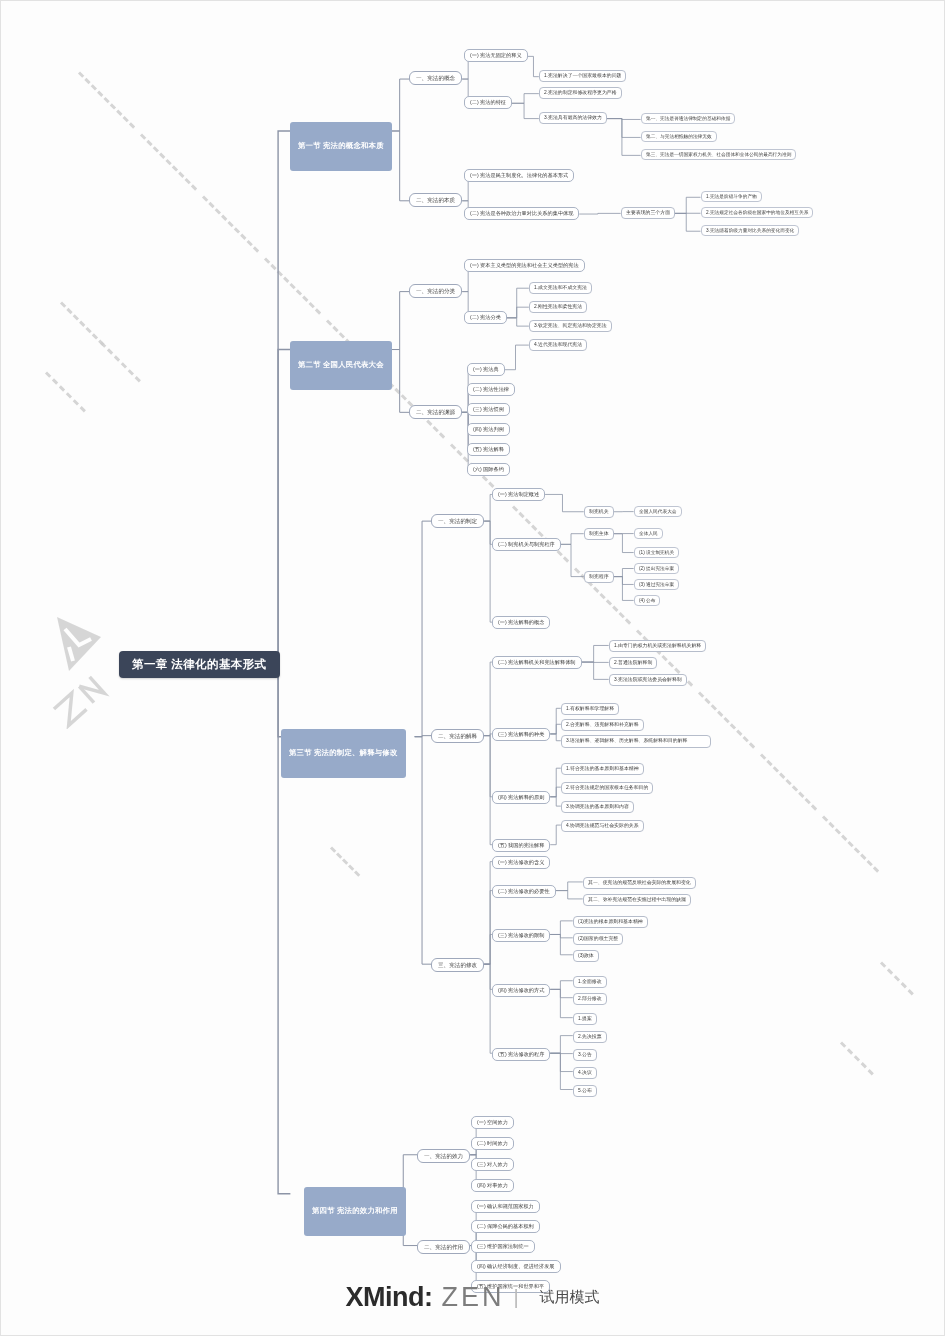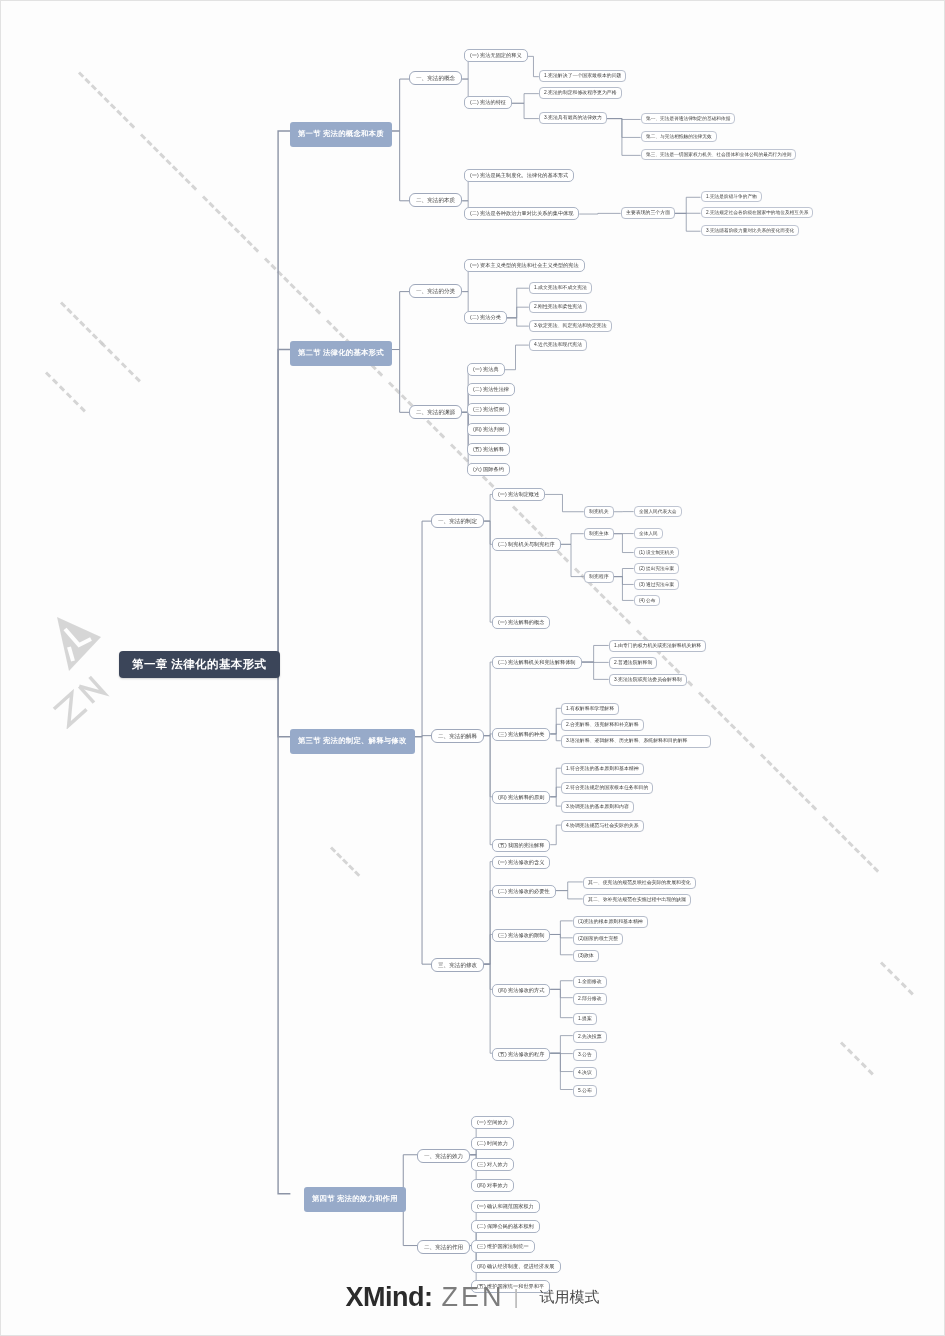--- a/index.html
+++ b/index.html
@@ -47,21 +47,21 @@
     padding: 7px 13px;
     letter-spacing: .4px;
     box-shadow: 0 1px 2px rgba(0,0,0,.18);
   }
   .sect {
     background: #97aac9;
     color: #ffffff;
     font-weight: bold;
     font-size: 7.4px;
     border-radius: 3px;
-    padding: 8px 8px;
+    padding: 20px 8px;
     letter-spacing: .2px;
   }
   .lvl2 {
     background: #ffffff;
     color: #3a3a3a;
     font-size: 5.6px;
     border: 1px solid #9fa8bb;
     border-radius: 6px;
     padding: 3px 6px;
   }
@@ -250,39 +250,39 @@
   <div class="node lvl5" style="left:640px; top:148px;">第三、宪法是一切国家权力机关、社会团体和全体公民的最高行为准则</div>
 
   <div class="node lvl2" style="left:408px; top:192px;">二、宪法的本质</div>
   <div class="node lvl3" style="left:463px; top:168px;">(一) 宪法是民主制度化、法律化的基本形式</div>
   <div class="node lvl3" style="left:463px; top:206px;">(二) 宪法是各种政治力量对比关系的集中体现</div>
   <div class="node lvl4" style="left:620px; top:206px;">主要表现的三个方面</div>
   <div class="node lvl5" style="left:700px; top:190px;">1.宪法是阶级斗争的产物</div>
   <div class="node lvl5" style="left:700px; top:206px;">2.宪法规定社会各阶级在国家中的地位及相互关系</div>
   <div class="node lvl5" style="left:700px; top:224px;">3.宪法随着阶级力量对比关系的变化而变化</div>
 
-  <div class="node sect" style="left:289px; top:340px;">第二节  法律化的基本形式</div>
+  <div class="node sect" style="left:289px; top:340px;">第二节  全国人民代表大会</div>
 
   <div class="node lvl2" style="left:408px; top:283px;">一、宪法的分类</div>
   <div class="node lvl3" style="left:463px; top:258px;">(一) 资本主义类型的宪法和社会主义类型的宪法</div>
   <div class="node lvl3" style="left:463px; top:310px;">(二) 宪法分类</div>
   <div class="node lvl4" style="left:528px; top:281px;">1.成文宪法和不成文宪法</div>
   <div class="node lvl4" style="left:528px; top:300px;">2.刚性宪法和柔性宪法</div>
   <div class="node lvl4" style="left:528px; top:319px;">3.钦定宪法、民定宪法和协定宪法</div>
   <div class="node lvl4" style="left:528px; top:338px;">4.近代宪法和现代宪法</div>
 
   <div class="node lvl2" style="left:408px; top:404px;">二、宪法的渊源</div>
   <div class="node lvl3" style="left:466px; top:362px;">(一) 宪法典</div>
   <div class="node lvl3" style="left:466px; top:382px;">(二) 宪法性法律</div>
   <div class="node lvl3" style="left:466px; top:402px;">(三) 宪法惯例</div>
   <div class="node lvl3" style="left:466px; top:422px;">(四) 宪法判例</div>
   <div class="node lvl3" style="left:466px; top:442px;">(五) 宪法解释</div>
   <div class="node lvl3" style="left:466px; top:462px;">(六) 国际条约</div>
 
-  <div class="node sect" style="left:289px; top:728px;">第三节  宪法的制定、解释与修改</div>
+  <div class="node sect" style="left:280px; top:728px;">第三节  宪法的制定、解释与修改</div>
 
   <div class="node lvl2" style="left:430px; top:513px;">一、宪法的制定</div>
   <div class="node lvl3" style="left:491px; top:487px;">(一) 宪法制定概述</div>
   <div class="node lvl3" style="left:491px; top:537px;">(二) 制宪机关与制宪程序</div>
   <div class="node lvl4" style="left:583px; top:505px;">制宪机关</div>
   <div class="node lvl5" style="left:633px; top:505px;">全国人民代表大会</div>
   <div class="node lvl4" style="left:583px; top:527px;">制宪主体</div>
   <div class="node lvl5" style="left:633px; top:527px;">全体人民</div>
   <div class="node lvl4" style="left:583px; top:570px;">制宪程序</div>
   <div class="node lvl5" style="left:633px; top:546px;">(1) 设立制宪机关</div>

